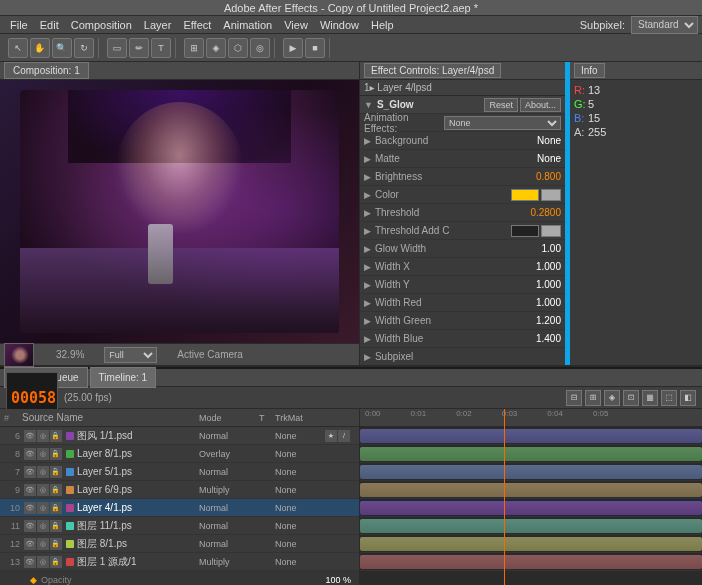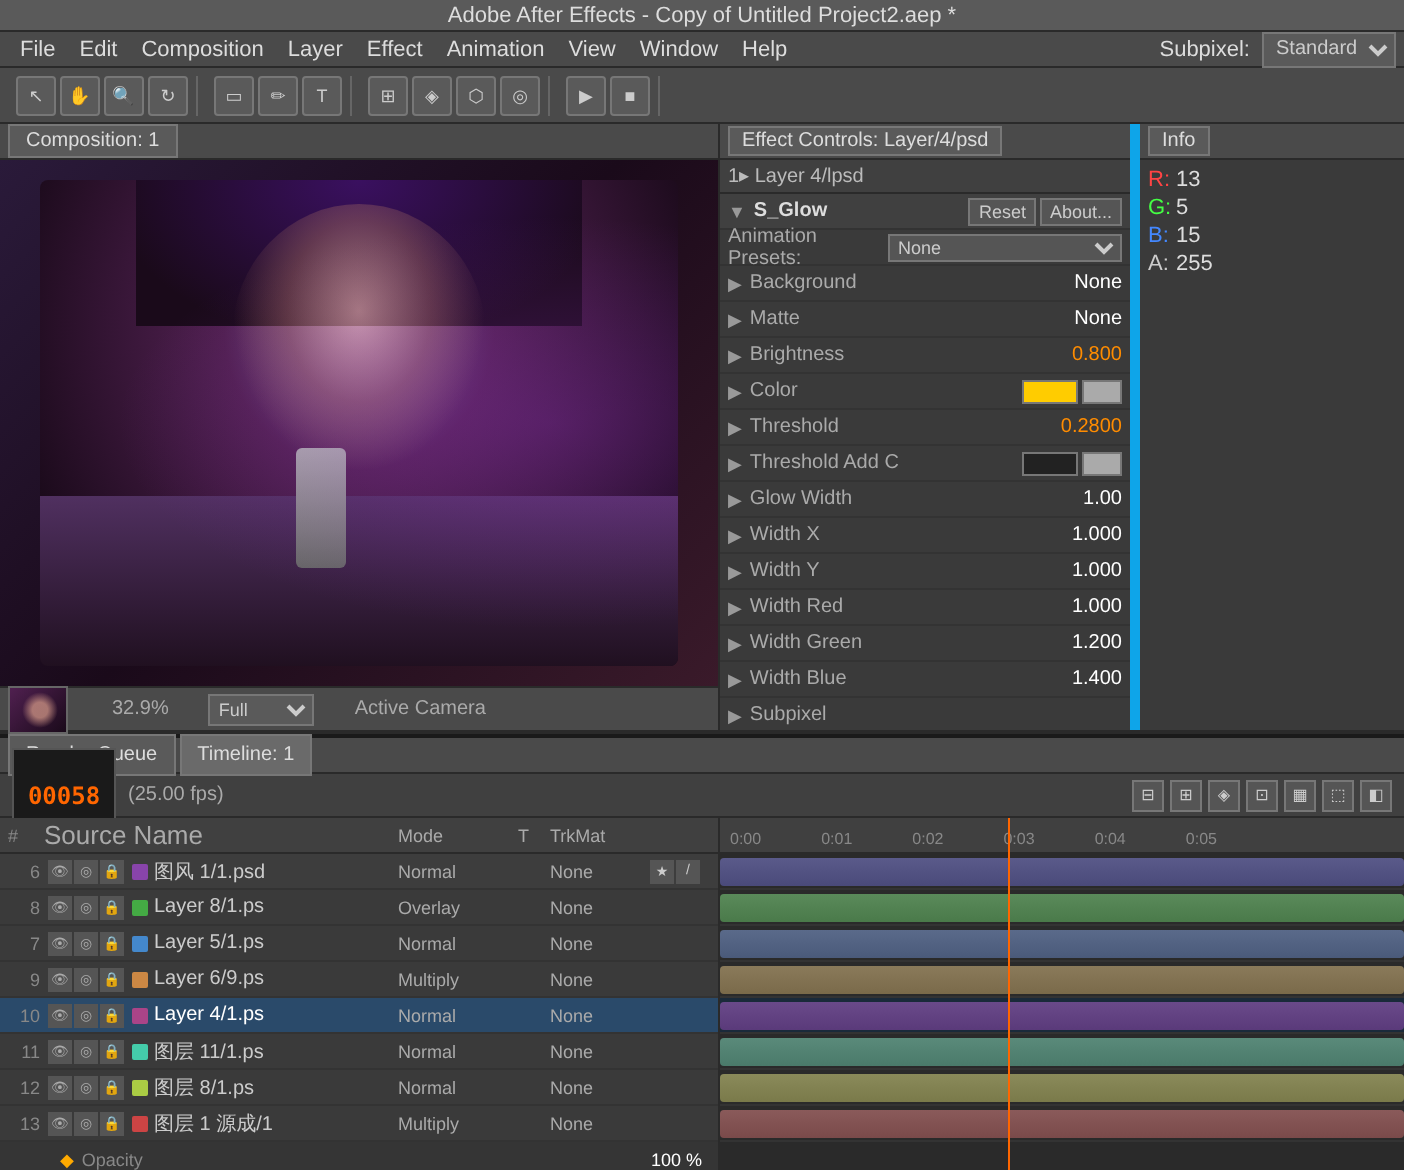--- a/index.html
+++ b/index.html
@@ -372,21 +372,21 @@
       height: 22px;
       display: flex;
       align-items: center;
       padding: 0 6px;
       border-bottom: 1px solid #2a2a2a;
       gap: 6px;
     }
     #frame-counter {
       background: #1a1a1a;
       color: #ff6600;
-      font-size: 12px;
+      font-size: 15px;
       font-weight: bold;
       padding: 16px 4px;
       border: 1px solid #555;
       width: 52px;
       text-align: center;
       font-family: monospace;
     }
     .fps-label {
       color: #aaa;
       font-size: 10px;
@@ -643,21 +643,21 @@
     <div id="effects-content">
 
       <div class="effect-row effect-name-row">
         <span class="expand-arrow">▼</span>
         <span class="effect-label" style="color:#ddd;font-weight:bold;">S_Glow</span>
         <button class="reset-btn">Reset</button>
         <button class="about-btn">About...</button>
       </div>
 
       <div class="preset-row">
-        <span class="preset-label">Animation Presets:</span>
+        <span class="preset-label">Animation Effects:</span>
         <select class="preset-select">
           <option>None</option>
         </select>
       </div>
 
       <div class="effect-row">
         <span class="expand-arrow">▶</span>
         <span class="effect-label">Background</span>
         <span class="effect-value-white">None</span>
       </div>
@@ -783,21 +783,21 @@
       <div class="tl-icon-btn">◧</div>
     </div>
   </div>
 
   <div id="timeline-content" style="display:flex; height:220px; overflow:hidden;">
 
     <div id="layer-list" style="width:360px; overflow-y:auto; border-right:1px solid #2a2a2a;">
 
       <div id="layer-list-header">
         <div style="width:18px;font-size:9px;color:#888;">#</div>
-        <div style="flex:1;font-size:13px;color:#aaa;">Source Name</div>
+        <div style="flex:1;font-size:10px;color:#aaa;">Source Name</div>
         <div style="width:60px;font-size:9px;color:#aaa;">Mode</div>
         <div style="width:16px;font-size:9px;color:#aaa;">T</div>
         <div style="width:50px;font-size:9px;color:#aaa;">TrkMat</div>
         <div style="width:30px;font-size:9px;"></div>
       </div>
 
       <div class="layer-row" style="background:#3d3d3d;">
         <div class="layer-num">6</div>
         <div class="layer-icons">
           <div class="layer-icon">👁</div>
@@ -924,21 +924,21 @@
         <div style="color:#ffaa00;margin-right:4px;font-size:9px;">◆</div>
         <span class="opacity-label">Opacity</span>
         <span class="opacity-value">100 %</span>
       </div>
 
     </div>
 
     <div id="track-area" style="flex:1; background:#2a2a2a; overflow:hidden; position:relative;">
       <div id="track-header" style="background:#404040;height:18px;border-bottom:1px solid #2a2a2a;">
 
-        <div style="height:100%;display:flex;align-items:flex-end;padding-bottom:2px;gap:30px;padding-left:5px;font-size:8px;color:#888;">
+        <div style="height:100%;display:flex;padding-bottom:2px;gap:30px;padding-left:5px;font-size:8px;color:#888;">
           <span>0:00</span>
             <span>0:01</span>
             <span>0:02</span>
             <span>0:03</span>
             <span>0:04</span>
             <span>0:05</span>
         </div>
       </div>
       <div class="track-rows">
 

